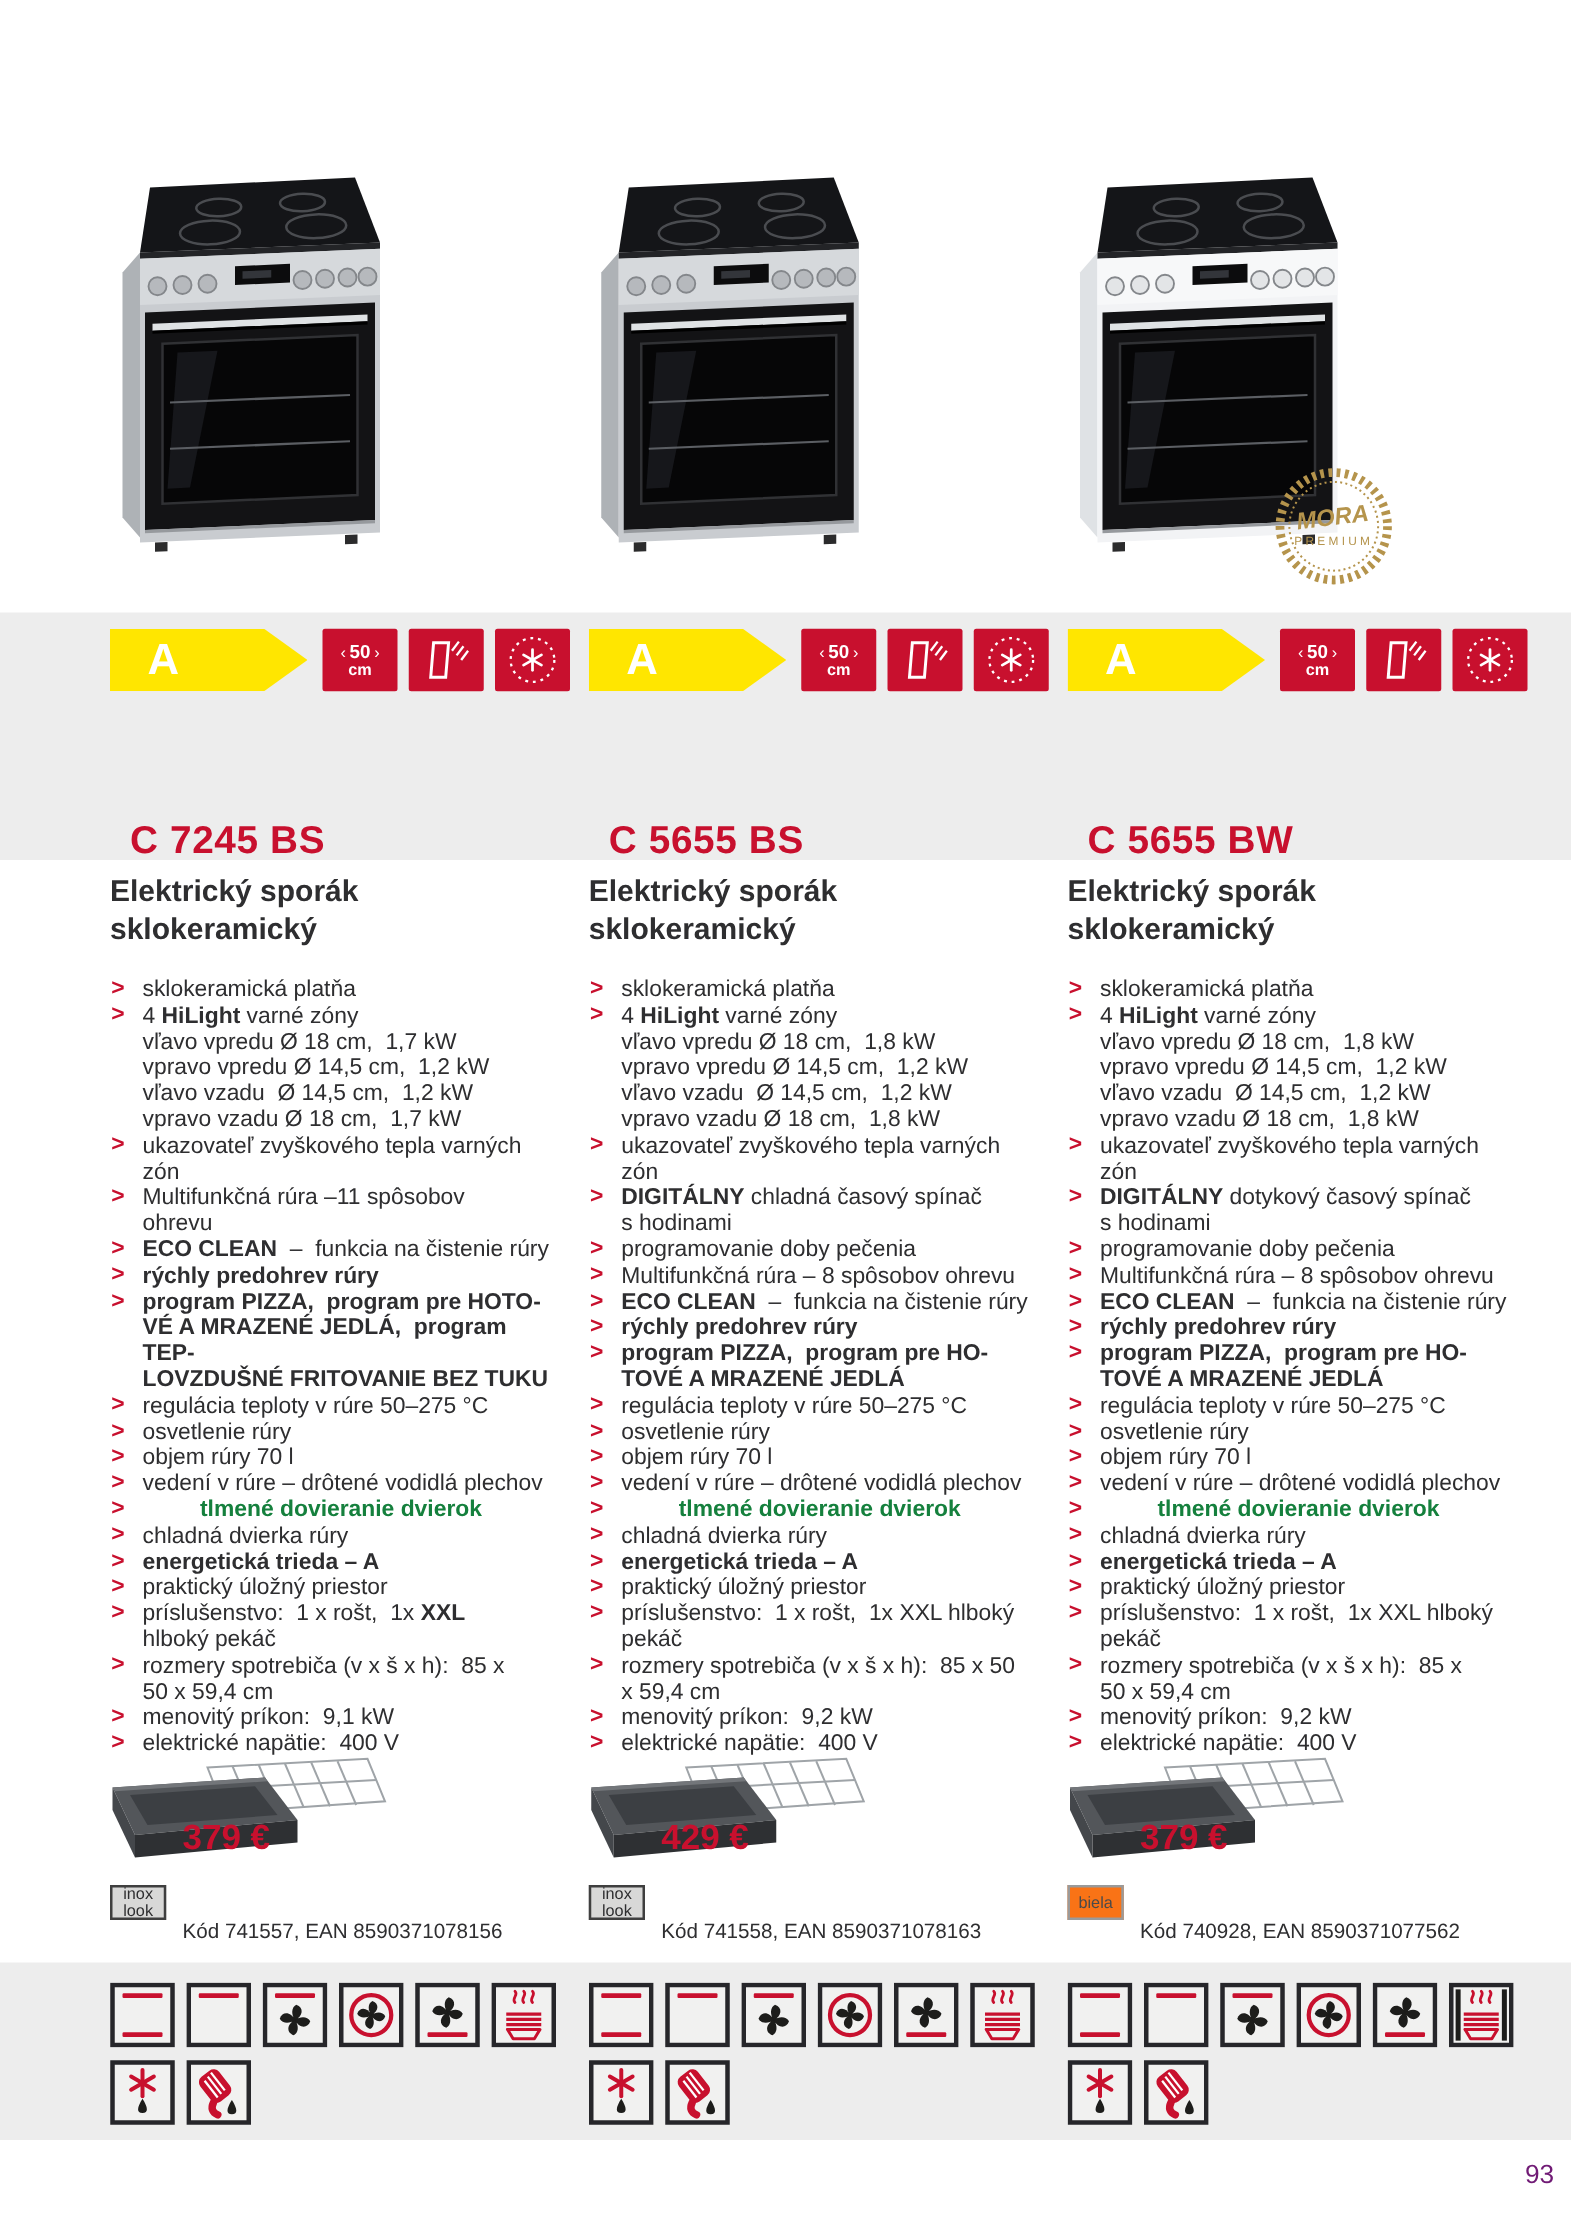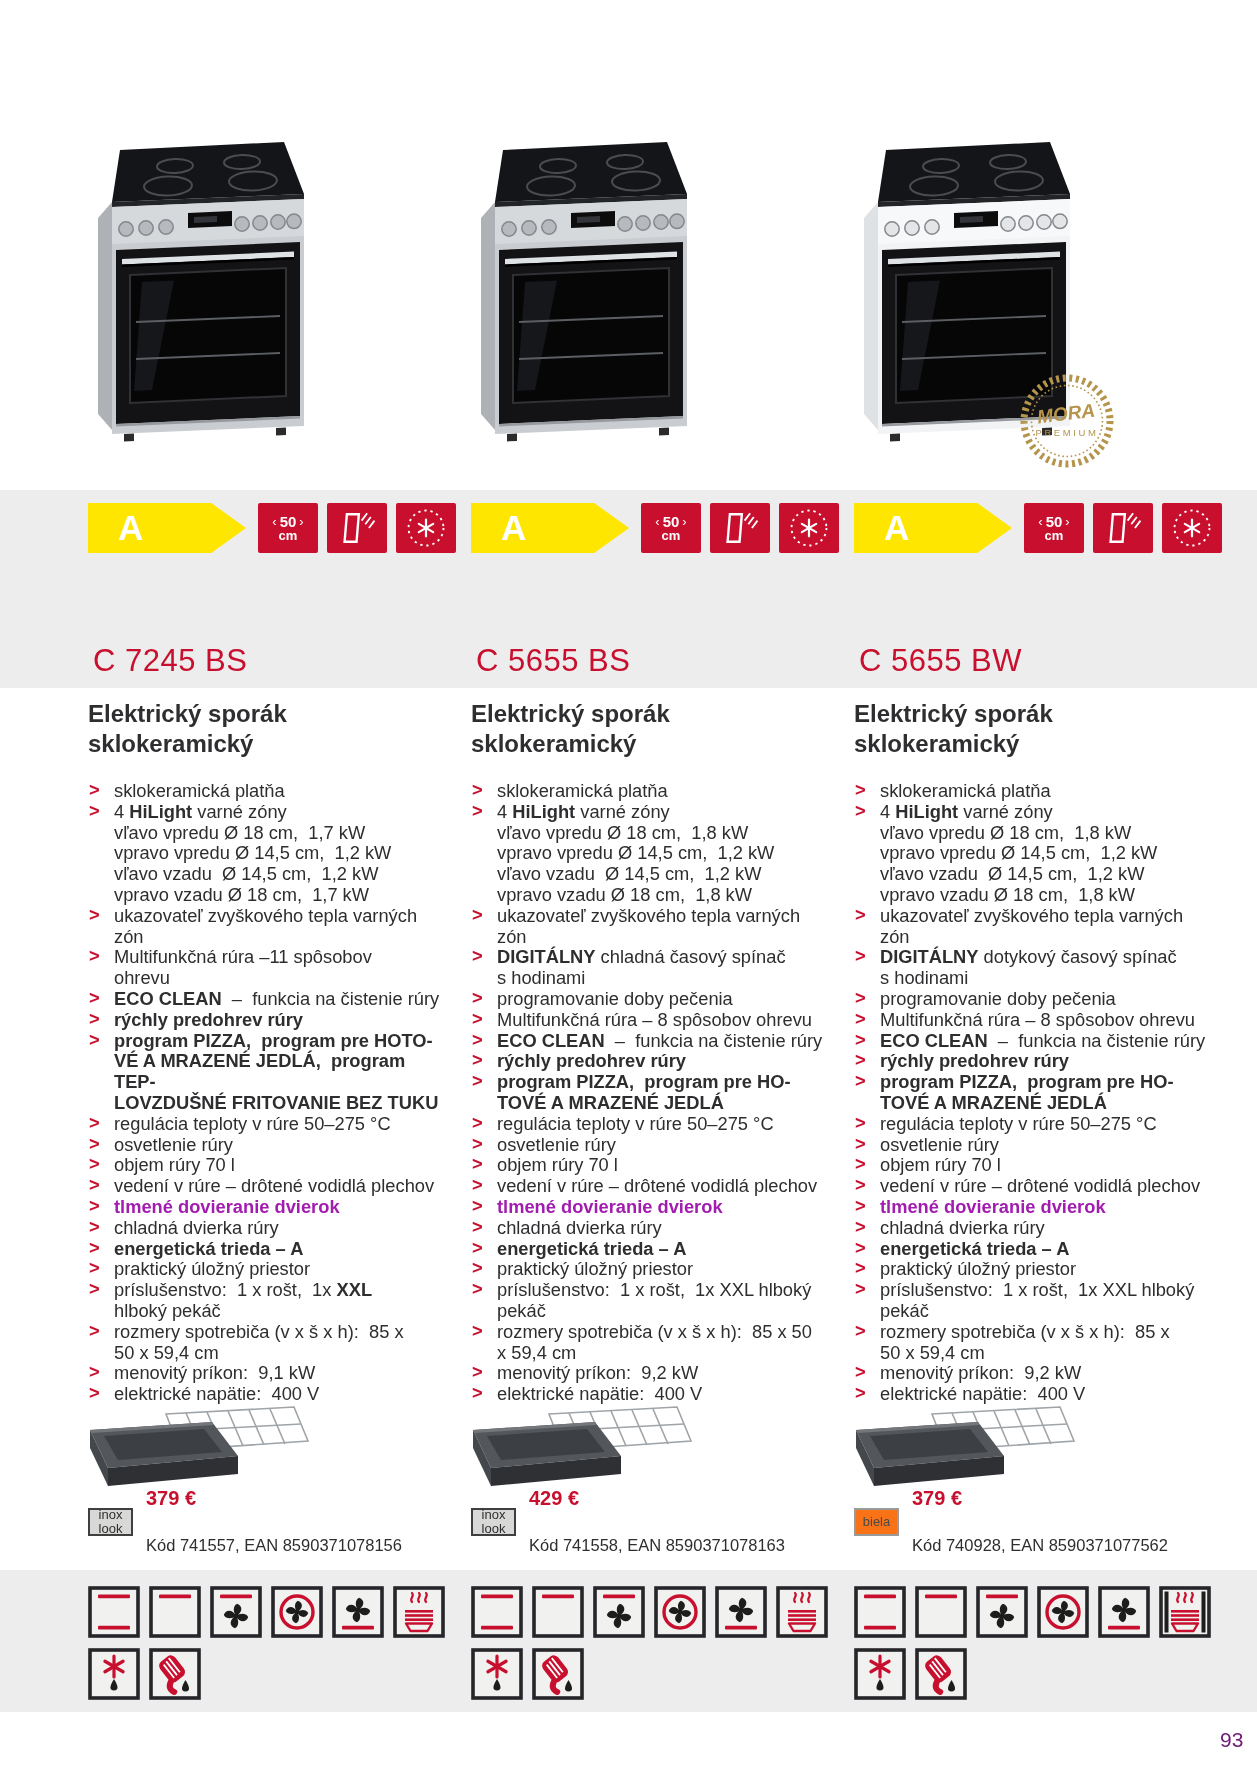--- a/index.html
+++ b/index.html
@@ -16,34 +16,34 @@
   .earrow{width:158px;height:50px;background:#ffe600;
           clip-path:polygon(0 0,78% 0,100% 50%,78% 100%,0 100%);
           display:flex;align-items:center;padding-left:30px;box-sizing:border-box;
           font-weight:bold;font-size:35px;color:#fff;}
   .ebadges{display:flex;gap:9px;margin-left:12px;}
   .ebadge{width:60px;height:50px;background:#c8102e;border-radius:2px;color:#fff;
           display:flex;flex-direction:column;align-items:center;justify-content:center;}
   .sizerow{display:flex;align-items:center;gap:3px;font-weight:bold;font-size:15px;line-height:15px;}
   .chev{font-size:13px;font-weight:normal;}
   .unit{font-weight:bold;font-size:13px;line-height:14px;}
-  .title{position:absolute;top:638px;left:0;margin:5px;font-size:31px;font-weight:normal;color:#c8102e;letter-spacing:.5px;}
+  .title{position:absolute;top:638px;left:0;margin:16px;font-size:31px;font-weight:bold;color:#c8102e;letter-spacing:.5px;}
   .subtitle{position:absolute;top:699px;left:0;margin:0;font-size:24px;font-weight:bold;line-height:30px;color:#2e2e30;}
   .specs{position:absolute;top:781px;left:0;margin:0;padding:0;list-style:none;
          font-size:18.3px;line-height:20.8px;width:352px;}
   .specs li{position:relative;padding-left:26px;white-space:pre-wrap;}
   .specs .bullet{position:absolute;left:1px;top:-1px;color:#c8102e;font-weight:bold;}
-  .b{font-weight:bold;} .r{color:#a21caf;}
+  .b{font-weight:bold;} .r{color:#15803d;margin-left:46px;}
   .tray{position:absolute;top:1394px;left:0;width:225px;height:100px;}
   .cbadge{position:absolute;top:1508px;left:0;width:45px;height:28px;box-sizing:border-box;
           display:flex;align-items:center;justify-content:center;text-align:center;
           font-size:13px;line-height:14px;}
   .cbadge.inox{background:#d8d8d7;border:2px solid #3f3f3f;color:#2e2e30;}
   .cbadge.biela{background:#f97316;border:2px solid #9a9a9a;color:#4a4a4a;}
-  .price{position:absolute;top:1487px;left:58px;font-size:20px;font-weight:bold;color:#c8102e;}
+  .price{position:absolute;top:1454px;left:58px;font-size:28px;font-weight:bold;color:#c8102e;}
   .code{position:absolute;top:1536px;left:58px;font-size:16.5px;color:#2e2e30;}
   .icons{position:absolute;left:0;display:flex;gap:9px;}
   .icons-r1{top:1586px;} .icons-r2{top:1648px;}
   .icon{width:52px;height:52px;display:block;}
   .pagenum{position:absolute;top:1728px;left:1220px;font-size:21px;color:#701a75;}
 </style>
 </head>
 <body>
 
 <div class="page">

